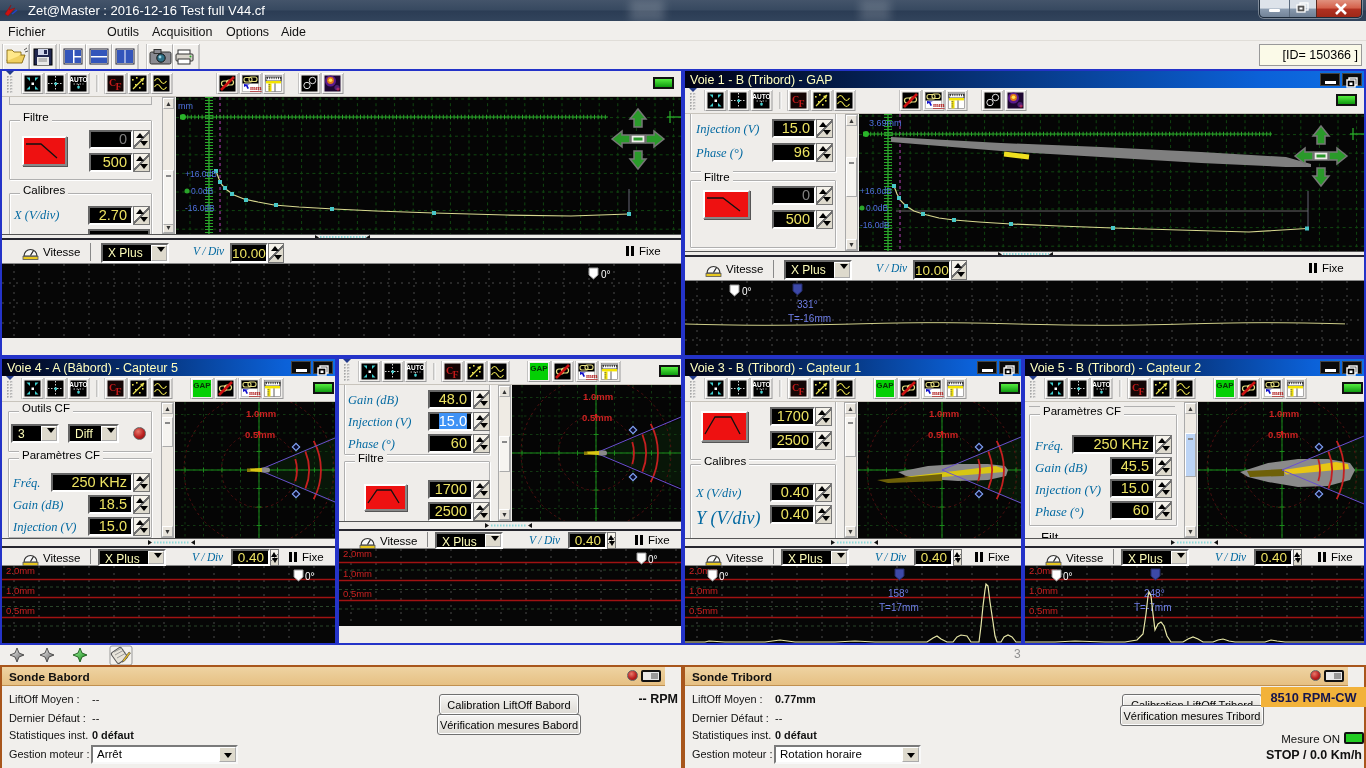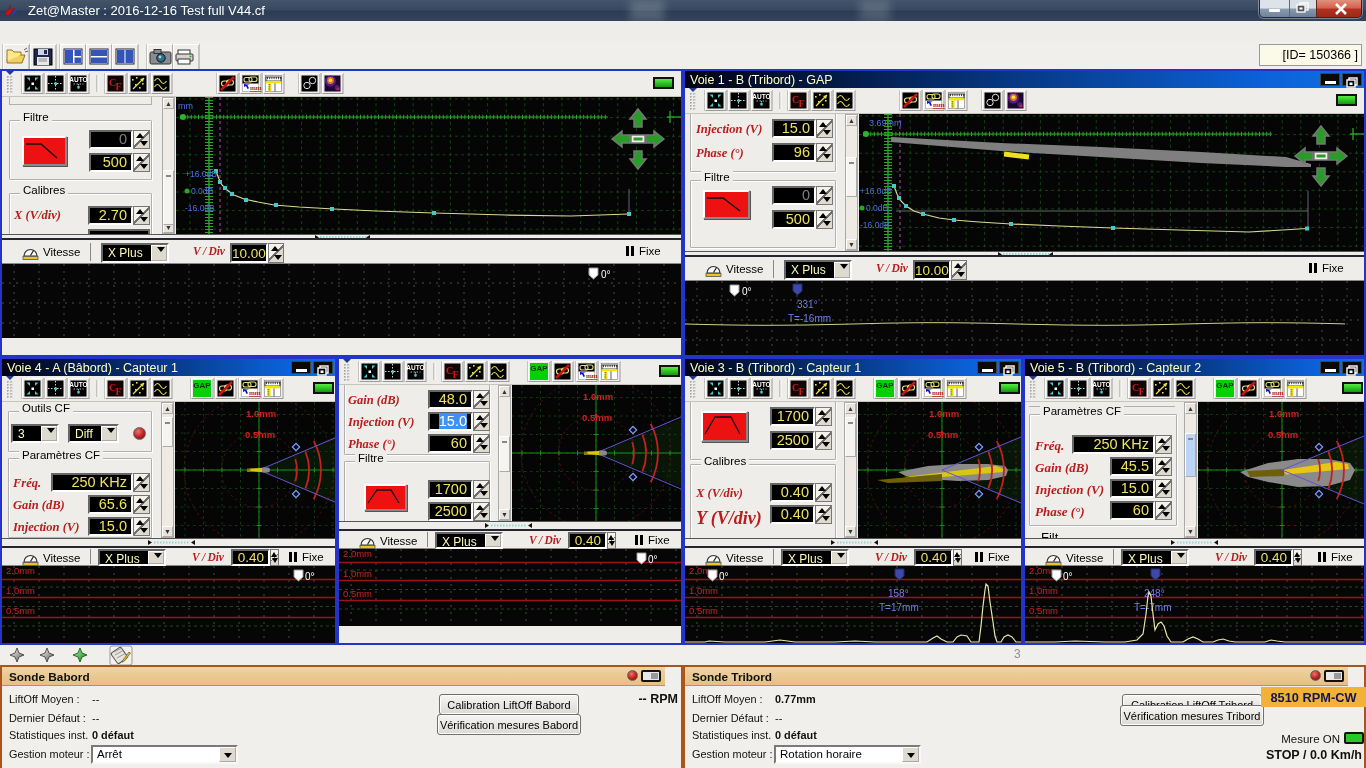--- a/index.html
+++ b/index.html
@@ -26,21 +26,21 @@
 .spin{position:absolute;border:1px solid #777;background:linear-gradient(135deg,#f5f2ea 46%,#6e6e6e 46% 54%,#dedacd 54%)}
 .spin::before{content:"";position:absolute;left:2px;top:2px;border-left:4px solid transparent;border-right:4px solid transparent;border-bottom:5px solid #000}
 .spin::after{content:"";position:absolute;right:1px;bottom:2px;border-left:4px solid transparent;border-right:4px solid transparent;border-top:5px solid #000}
 .spin-n::before{left:0px;border-left-width:3px;border-right-width:3px}
 .spin-n::after{right:0px;border-left-width:3px;border-right-width:3px}
 .ddl{position:absolute;background:#000;border-top:2px solid #666;border-left:2px solid #666;border-bottom:2px solid #fff;border-right:2px solid #fff}
 .ddl span{position:absolute;left:5px;top:1px;font-size:12px;color:#fdfdb8}
 .ddb{position:absolute;right:0;top:0;width:16px;background:#dedacd;border:1px outset #fff}
 .da{position:absolute;left:3px;top:45%;border-left:4px solid transparent;border-right:4px solid transparent;border-top:5px solid #000}
 .grp{position:absolute;border:1px solid #b0b0b0;box-shadow:1px 1px 0 #fff, inset 1px 1px 0 #fff;border-radius:1px}
-.ital{font-family:"Liberation Serif",serif;font-style:italic;font-weight:bold;color:#b91c1c}
+.ital{font-family:"Liberation Serif",serif;font-style:italic;font-weight:normal;color:#0369a1}
 .redled{position:absolute;width:13px;height:13px;border-radius:50%;background:radial-gradient(circle at 38% 32%,#e8786a,#bb2020 55%,#801010);border:1px solid #666}
 .sonde{position:absolute;background:#f1efec;border:2px solid #a8561c}
 .shead{position:absolute;left:0;top:0;right:16px;height:19px;background:linear-gradient(to bottom,#eed3a2,#e6c083);border-bottom:1px solid #c09050}
 .stitle{position:absolute;left:7px;top:3px;font-size:11.8px;font-weight:bold;color:#101010}
 .srow{position:absolute;font-size:10.9px;color:#111;white-space:nowrap}
 .sbtn{position:absolute;height:21px;background:linear-gradient(to bottom,#f6f5f3,#dddad4);border:1px solid #707070;border-radius:3px;
  font-size:11px;text-align:center;padding-top:4px;color:#000;box-shadow:inset 0 0 0 1px #fdfdfd;white-space:nowrap;overflow:hidden}
 .combo{position:absolute;height:19px;background:#fff;border-top:2px solid #7a7a7a;border-left:2px solid #7a7a7a;border-bottom:2px solid #f8f8f8;border-right:2px solid #f8f8f8}
 .combo span{position:absolute;left:4px;top:1px;font-size:11.5px;color:#000}
 .cbtn{position:absolute;right:0;top:0;bottom:0;width:17px;background:#dedacd;border:1px outset #fff}
@@ -65,20 +65,27 @@
             <rect x="1" y="3" width="8" height="7" fill="#555" stroke="#fff" stroke-width="1.3"></rect>
             <rect x="3.5" y="5.5" width="3" height="2" fill="#fff"></rect>
           </svg>
         </div>
 <div class="abs" style="left:56px;top:0;width:47px;height:18px;background:linear-gradient(to bottom,#e0917e 0%,#d4604a 45%,#b03121 50%,#9c2717);border-left:1px solid #5a2a1f">
 <svg width="14" height="12" style="position:absolute;left:17px;top:3px">
             <path d="M2,1 L12,11 M12,1 L2,11" stroke="#fff" stroke-width="2.6"></path>
           </svg>
         </div>
 </div>
+</div>
+<div class="menubar">
+<div class="menu-i" style="left:8px">Fichier</div>
+<div class="menu-i" style="left:107px">Outils</div>
+<div class="menu-i" style="left:152px">Acquisition</div>
+<div class="menu-i" style="left:226px">Options</div>
+<div class="menu-i" style="left:281px">Aide</div>
 </div>
 <div class="toolbar">
 <svg width="400" height="28" style="position:absolute;left:0;top:0">
         <rect x="3" y="3.5" width="26" height="25" fill="#f1efec" stroke="#9a9a9a"></rect>
         <line x1="3" y1="3.5" x2="29" y2="3.5" stroke="#fff"></line>
         <line x1="3.5" y1="4" x2="3.5" y2="28" stroke="#fff"></line>
         <rect x="30" y="3.5" width="26" height="25" fill="#f1efec" stroke="#9a9a9a"></rect>
         <line x1="30" y1="3.5" x2="56" y2="3.5" stroke="#fff"></line>
         <line x1="30.5" y1="4" x2="30.5" y2="28" stroke="#fff"></line>
         <rect x="60" y="3.5" width="26" height="25" fill="#f1efec" stroke="#9a9a9a"></rect>
@@ -744,21 +751,21 @@
           <text x="57" y="14" font-size="10" fill="#fff" font-family="Liberation Sans">0°</text>
           <path d="M108,3 h9 v7 l-4.5,4 l-4.5,-4 z" fill="#3d49a8" stroke="#222a66" stroke-width="1"></path>
           <text x="112" y="27" font-size="10" fill="#6f7fe8" font-family="Liberation Sans">331°</text>
           <text x="103" y="41" font-size="10" fill="#6f7fe8" font-family="Liberation Sans">T=-16mm</text>
           <polyline points="0,43.0 20,43.5 40,43.9 60,44.2 80,44.3 100,44.2 120,44.0 140,43.6 160,43.2 180,42.7 200,42.2 220,41.9 240,41.7 260,41.7 280,41.9 300,42.2 320,42.7 340,43.2 360,43.6 380,44.0 400,44.2 420,44.3 440,44.2 460,43.9 480,43.5 500,43.0 520,42.5 540,42.1 560,41.8 580,41.7 600,41.8 620,42.0 640,42.4 660,42.9" fill="none" stroke="#cfcf8a" stroke-width="1"></polyline>
         </svg>
       </div>
 </div>
 <div class="win" style="left:0px;top:357px;width:337px;height:288px">
 <div class="wtitle" style="width:333px">
-        <span class="wtname">Voie 4 - A (Bâbord) - Capteur 1</span>
+        <span class="wtname">Voie 4 - A (Bâbord) - Capteur 5</span>
         <div class="wbtn" style="right:24px">
           <div class="wmin"></div>
         </div>
         <div class="wbtn" style="right:2px"><svg width="12" height="11">
             <rect x="3" y="1" width="8" height="7" fill="none" stroke="#fff" stroke-width="1.4"></rect>
             <rect x="1" y="3" width="8" height="7" fill="#000" stroke="#fff" stroke-width="1.4"></rect>
             <rect x="3.5" y="5.5" width="3" height="2.5" fill="#fff"></rect>
           </svg></div>
       </div>
 <div class="wtools">
@@ -906,21 +913,21 @@
               <span class="da"></span>
             </div>
           </div>
           <div class="redled" style="left:131px;top:25px"></div>
           <div class="grp" style="left:6px;top:56px;width:144px;height:80px"></div>
           <div class="abs" style="left:17px;top:47px;background:#efedea;padding:0 3px;font-size:11.5px;z-index:3">Paramètres CF</div>
           <div class="ital abs" style="left:11px;top:74px;font-size:12.5px">Fréq.</div>
           <div class="vb" style="left:49px;top:71px;width:82px;height:19px;line-height:15px;font-size:14.5px;color:#ece262">250 KHz</div>
           <div class="spin" style="left:131px;top:71px;width:17px;height:19px"></div>
           <div class="ital abs" style="left:11px;top:96px;font-size:12.5px">Gain (dB)</div>
-          <div class="vb" style="left:86px;top:93px;width:45px;height:19px;line-height:15px;font-size:14.5px;color:#ece262">65.6</div>
+          <div class="vb" style="left:86px;top:93px;width:45px;height:19px;line-height:15px;font-size:14.5px;color:#ece262">18.5</div>
           <div class="spin" style="left:131px;top:93px;width:17px;height:19px"></div>
           <div class="ital abs" style="left:11px;top:118px;font-size:12.5px">Injection (V)</div>
           <div class="vb" style="left:86px;top:115px;width:45px;height:19px;line-height:15px;font-size:14.5px;color:#ece262">15.0</div>
           <div class="spin" style="left:131px;top:115px;width:17px;height:19px"></div>
         </div>
 <div style="position:absolute;left:159px;top:0;width:13px;height:136px;background:#efebe4;border:1px solid #aaa">
           <div style="position:absolute;left:0;top:0;width:11px;height:11px;background:#e8e4dc;border:1px outset #fff;font-size:7px;text-align:center;line-height:10px;color:#333">▲</div>
           <div style="position:absolute;left:0;bottom:0;width:11px;height:11px;background:#e8e4dc;border:1px outset #fff;font-size:7px;text-align:center;line-height:10px;color:#333">▼</div>
           <div style="position:absolute;left:0;top:14px;width:11px;height:30px;background:#f6f4f0;border:1px outset #fff">
             <div style="margin:4px 2px;border-top:1px solid #888;border-bottom:1px solid #888;height:2px"></div>

